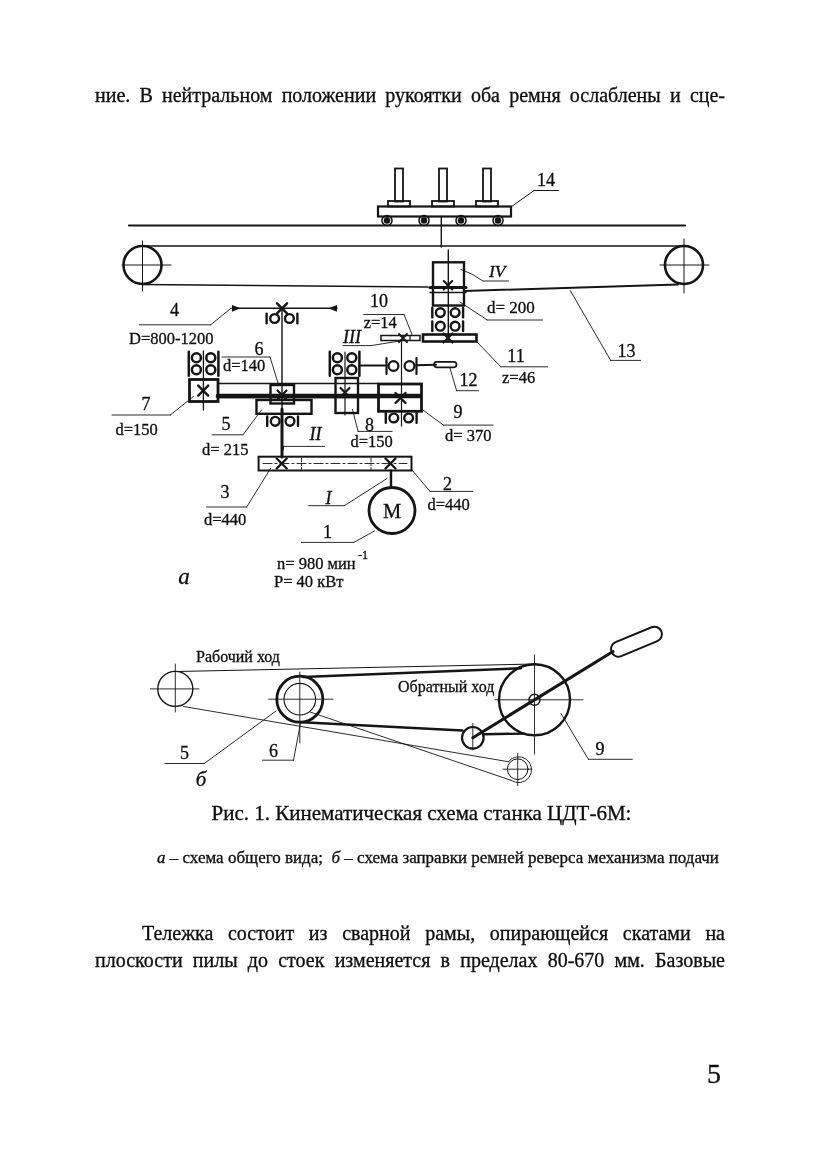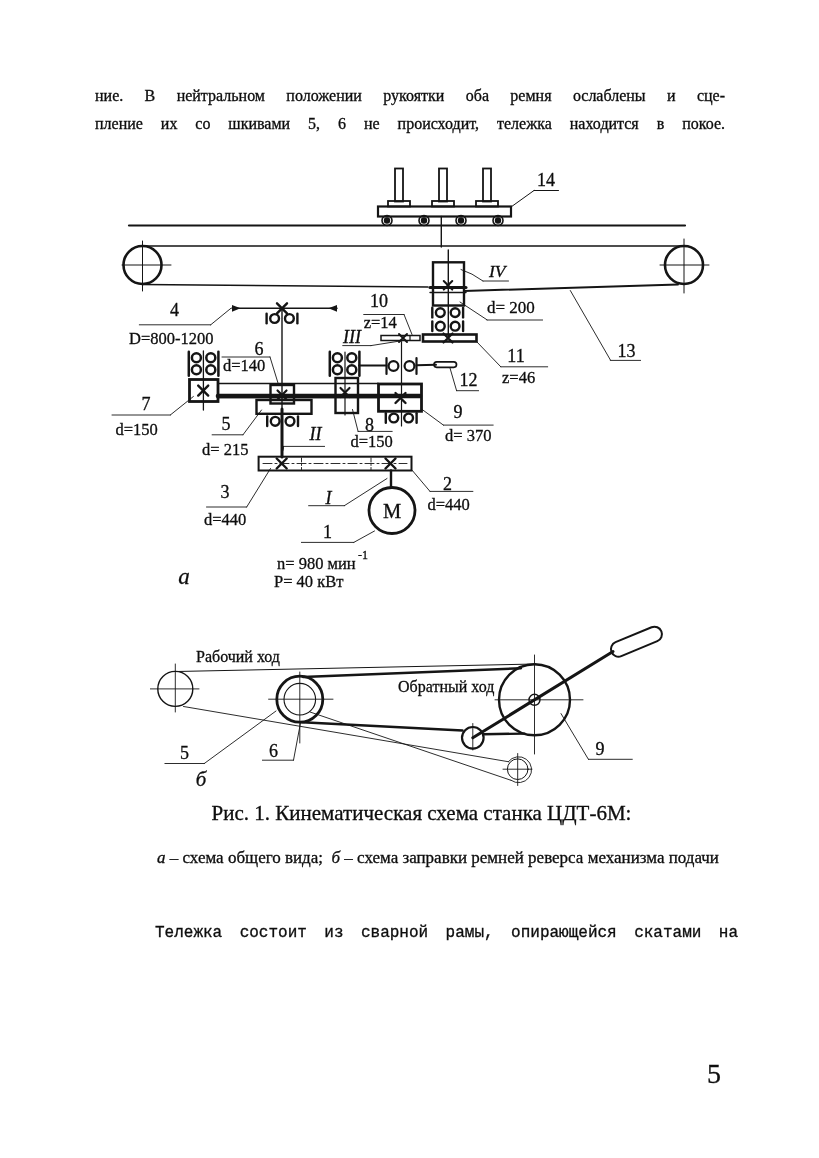--- a/index.html
+++ b/index.html
@@ -1,34 +1,34 @@
 <!DOCTYPE html>
 <html><head>
 <meta charset="utf-8">
 <style>
 html,body{margin:0;padding:0;background:#fff;}
 body{width:819px;height:1158px;position:relative;font-family:"Liberation Serif",serif;color:#0e0e0e;overflow:hidden;-webkit-text-stroke:0.32px #0e0e0e;}
-.par{position:absolute;font-size:16px;line-height:27.5px;}
+.par{position:absolute;font-size:20px;line-height:27.5px;}
 .jl{text-align:justify;text-align-last:justify;}
 .cap{position:absolute;text-align:center;margin-left:12px;}
 svg{position:absolute;left:0;top:0;}
 svg text{font-family:"Liberation Serif",serif;fill:#0e0e0e;stroke:#0e0e0e;stroke-width:0.3px;}
 </style>
 </head>
 <body>
 <div class="par" style="left:95px;top:82.3px;width:630px;">
 <div class="jl">ние. В нейтральном положении рукоятки оба ремня ослаблены и сце-</div>
-<div class="jl">пление их со шкивами 5, 6 не происходит, тележка находится в покое.</div>
 </div>
 
 <div class="cap" style="left:0;top:802px;width:819px;font-size:21px;line-height:23px;">Рис. 1. Кинематическая схема станка ЦДТ-6М:</div>
 <div class="cap" style="left:22px;top:847.5px;width:808px;font-size:17px;line-height:19px;"><i>а</i> – схема общего вида;&nbsp; <i>б</i> – схема заправки ремней реверса механизма подачи</div>
 
-<div class="par" style="left:108px;top:919.8px;width:630px;font-family:Liberation Mono, monospace;">
+<div class="par" style="left:95px;top:919.8px;width:630px;">
 <div class="jl" style="text-indent:47px;">Тележка состоит из сварной рамы, опирающейся скатами на</div>
+<div class="jl">плоскости пилы до стоек изменяется в пределах 80-670 мм. Базовые</div>
 </div>
 
 <div style="position:absolute;left:0;top:1060px;width:721px;text-align:right;font-size:28px;line-height:28px;">5</div>
 
 <svg width="819" height="1158" viewBox="0 0 819 1158">
 <defs>
 <g id="xm">
         <path d="M-5,-5 L5,5 M-5,5 L5,-5" stroke-width="2.4"></path>
       </g>
 <g id="br1" stroke-width="2.4">

